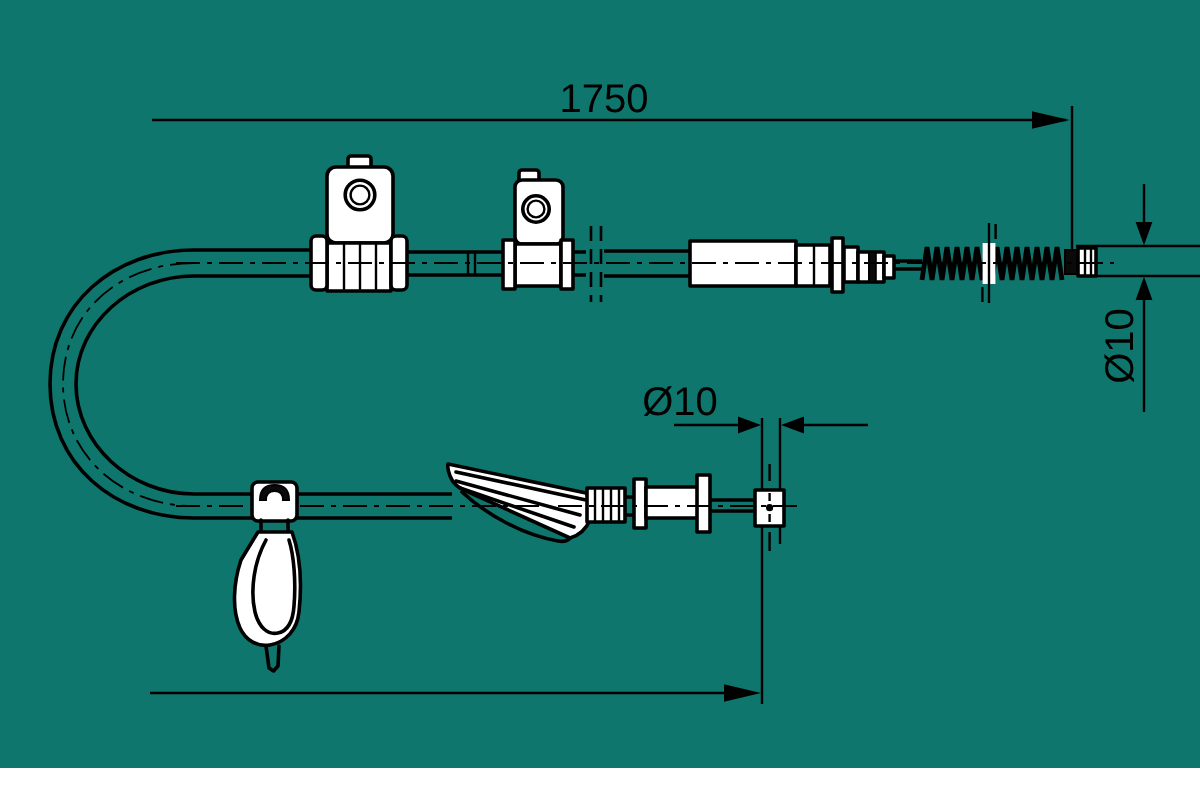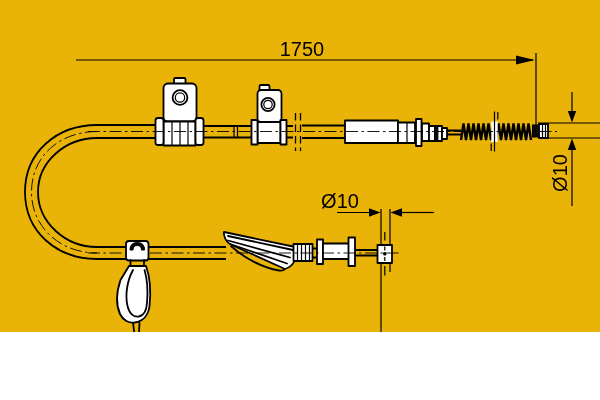--- a/index.html
+++ b/index.html
@@ -1,16 +1,16 @@
 <!DOCTYPE html>
 <html><head>
 <meta charset="utf-8">
 <style>
   html,body{margin:0;padding:0;background:#ffffff;}
-  .stage{position:relative;width:600px;height:332px;background:#eab308;overflow:hidden;}
+  .stage{position:relative;width:600px;height:384px;background:#0f766e;overflow:hidden;}
   svg{display:block;}
   .outline{fill:#ffffff;stroke:#000000;stroke-width:1.8;stroke-linejoin:round;}
   .outline-nf{fill:none;stroke:#000000;stroke-width:1.8;stroke-linejoin:round;stroke-linecap:round;}
   .tube{fill:none;stroke:#000000;stroke-width:1.8;stroke-linecap:butt;}
   .thin{fill:none;stroke:#000000;stroke-width:1.2;}
   .dim{fill:none;stroke:#000000;stroke-width:1.2;}
   .arrowhead{fill:#000000;stroke:none;}
   .centerline{fill:none;stroke:#000000;stroke-width:0.9;stroke-dasharray:12 3.5 2.5 3.5;}
   .dashline{fill:none;stroke:#000000;stroke-width:1.3;stroke-dasharray:7.5 4;}
   .spring{fill:none;stroke:#000000;stroke-width:2.4;stroke-linejoin:miter;}

